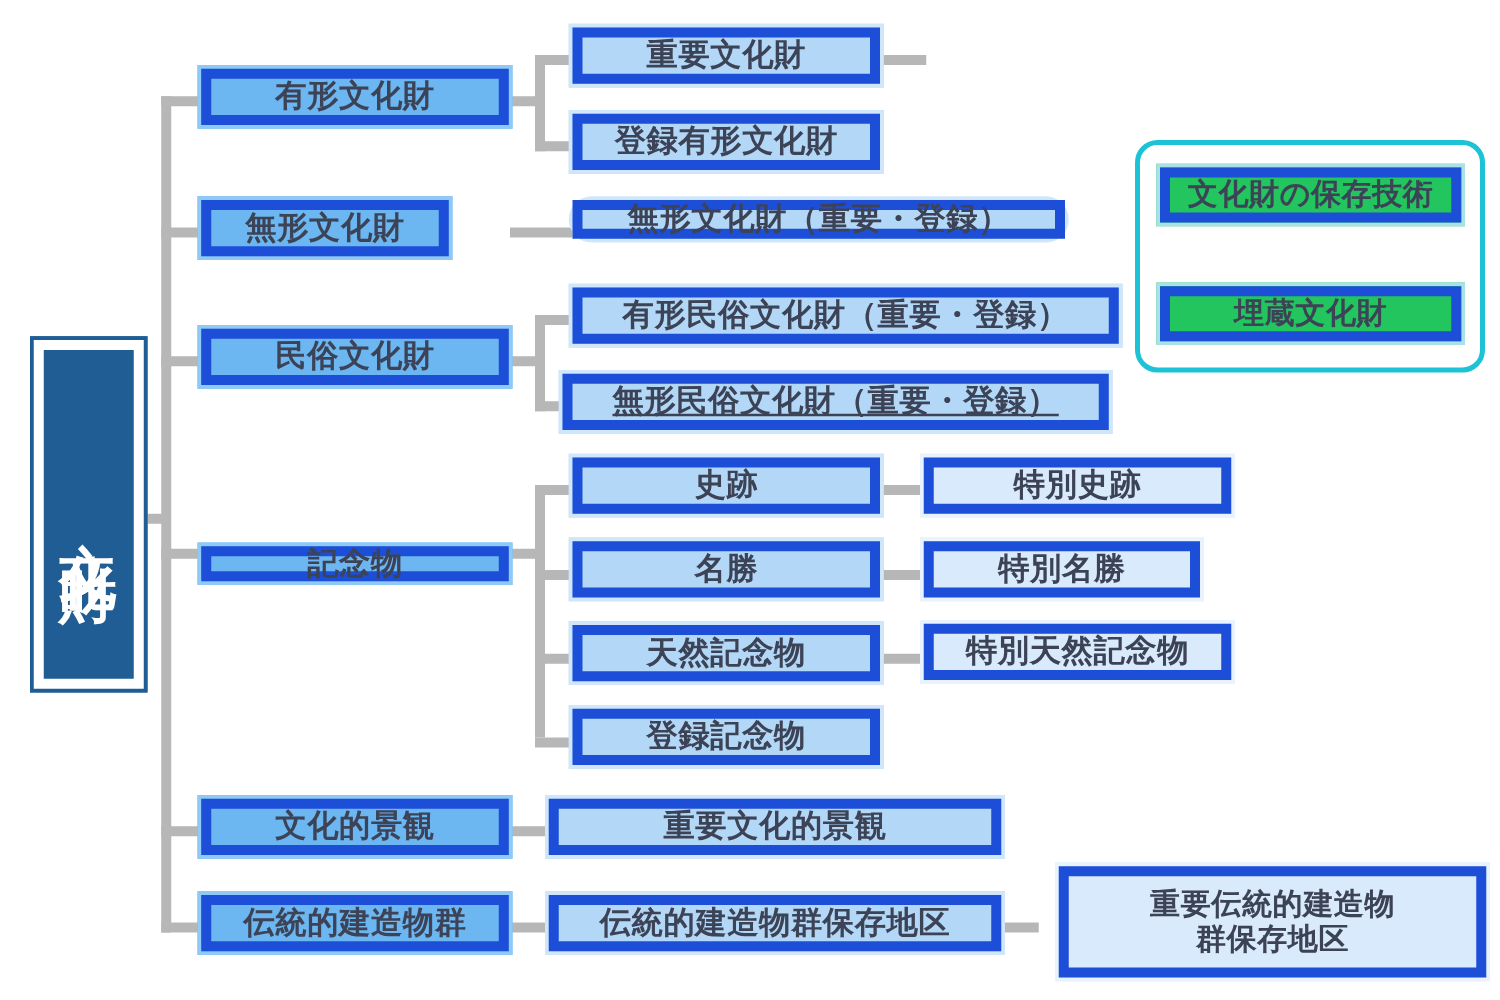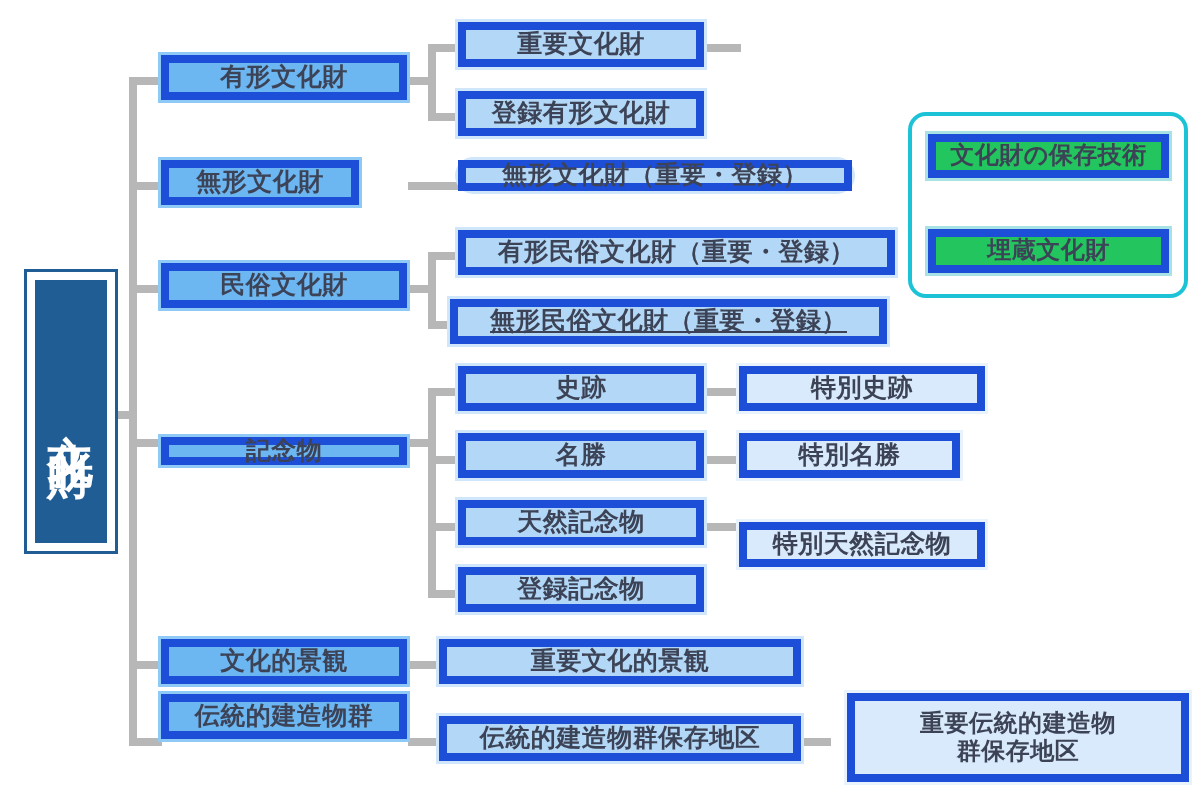--- a/index.html
+++ b/index.html
@@ -181,21 +181,21 @@
       <span class="txt">記念物</span>
     </span>
   </div>
 
   <div class="node lvl1" style="left:158px; top:636px; width:252px; height:51px;">
     <span class="inner">
       <span class="txt">文化的景観</span>
     </span>
   </div>
 
-  <div class="node lvl1" style="left:158px; top:691px; width:252px; height:51px;">
+  <div class="node lvl1" style="left:158px; top:713px; width:252px; height:51px;">
     <span class="inner">
       <span class="txt">伝統的建造物群</span>
     </span>
   </div>
 
   <div class="node lvl2" style="left:455px; top:19px; width:252px; height:51px;">
     <span class="inner">
       <span class="txt">重要文化財</span>
     </span>
   </div>
@@ -266,21 +266,21 @@
       <span class="txt">特別史跡</span>
     </span>
   </div>
 
   <div class="node lvl3" style="left:736px; top:430px; width:227px; height:51px;">
     <span class="inner">
       <span class="txt">特別名勝</span>
     </span>
   </div>
 
-  <div class="node lvl3" style="left:736px; top:519px; width:252px; height:51px;">
+  <div class="node lvl3" style="left:736px; top:496px; width:252px; height:51px;">
     <span class="inner">
       <span class="txt">特別天然記念物</span>
     </span>
   </div>
 
   <div class="node lvl3" style="left:844px; top:690px; width:348px; height:95px; font-size:24px;">
     <span class="inner">
       <span class="txt">重要伝統的建造物
 群保存地区</span>
     </span>

